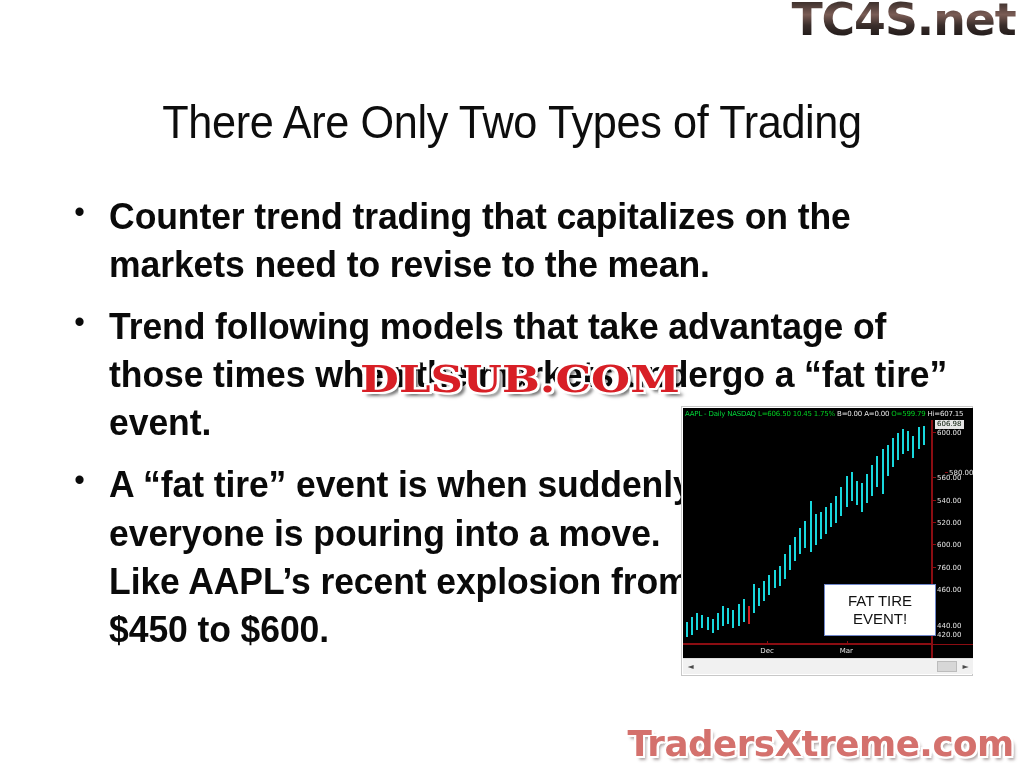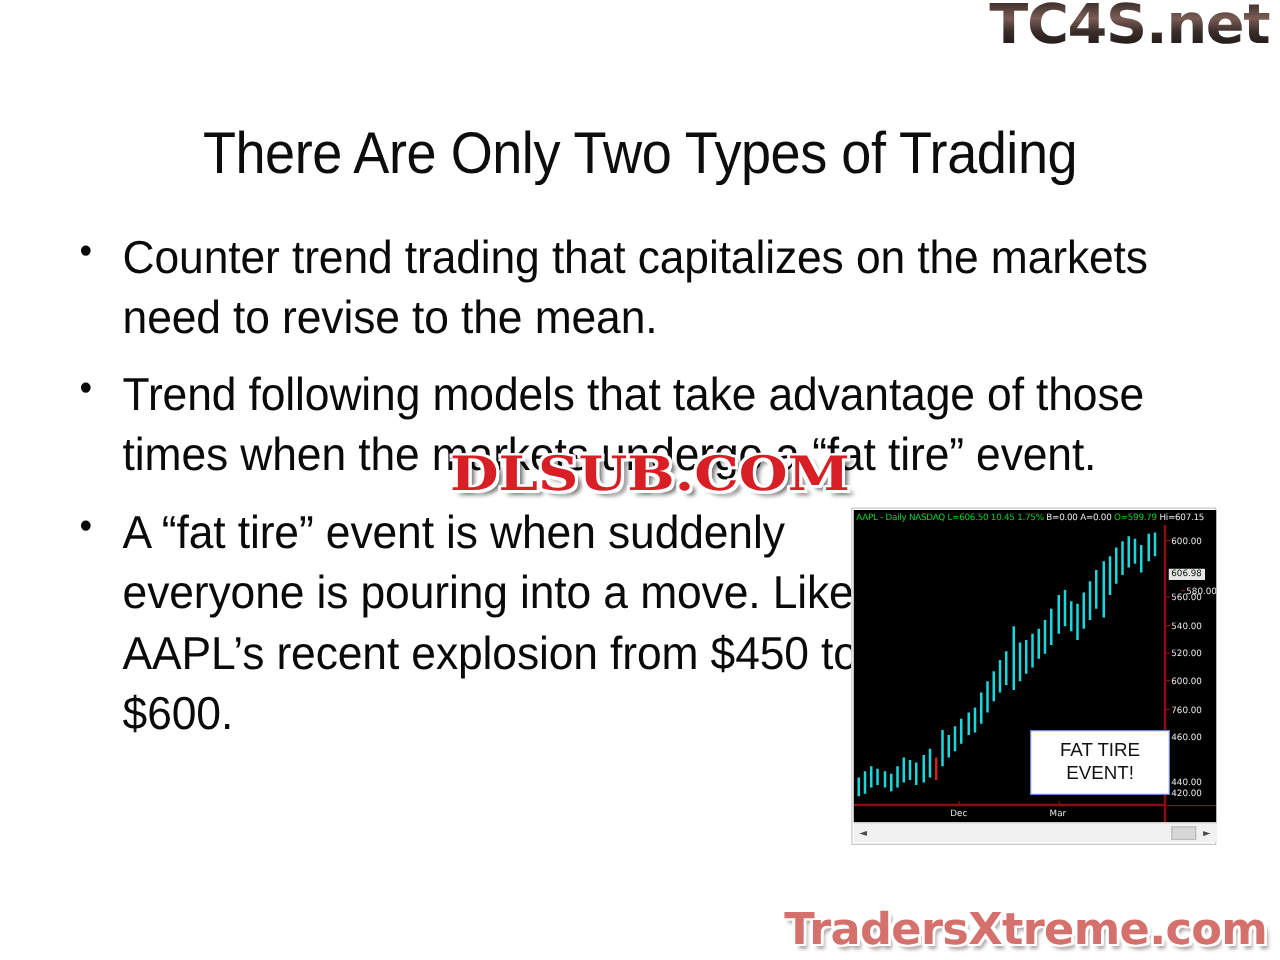--- a/index.html
+++ b/index.html
@@ -60,23 +60,24 @@
     transform-origin: center center;
     color: #0d0d0d;
   }
 
   
   .body-list {
     position: absolute;
     top: 182px;
     left: 52px;
     width: 930px;
-    margin: 0;
+    margin: 11px;
     padding: 0;
     list-style: none;
+    font-weight: bold;
   }
   .bullet {
     position: relative;
     padding-left: 48px;
     margin-bottom: 14px;
     font-family: "Liberation Sans Narrow", "Liberation Sans", sans-serif;
     font-size: 37px;
     line-height: 1.30;
     letter-spacing: -0.1px;
     transform: scaleX(0.96);
@@ -206,21 +207,20 @@
     position: absolute;
     left: 2px;
     top: 0px;
     padding: 0 2px;
     background: #e5e5e5;
     color: #061806;
     font-family: "DejaVu Sans", sans-serif;
     font-size: 7px;
     line-height: 9px;
     white-space: nowrap;
-    margin-top: 35px;
   }
 
   
   .date-axis {
     position: absolute;
     left: 0;
     bottom: 0;
     width: 290px;
     height: 14px;
     border-top: 1px solid #8b0d12;

